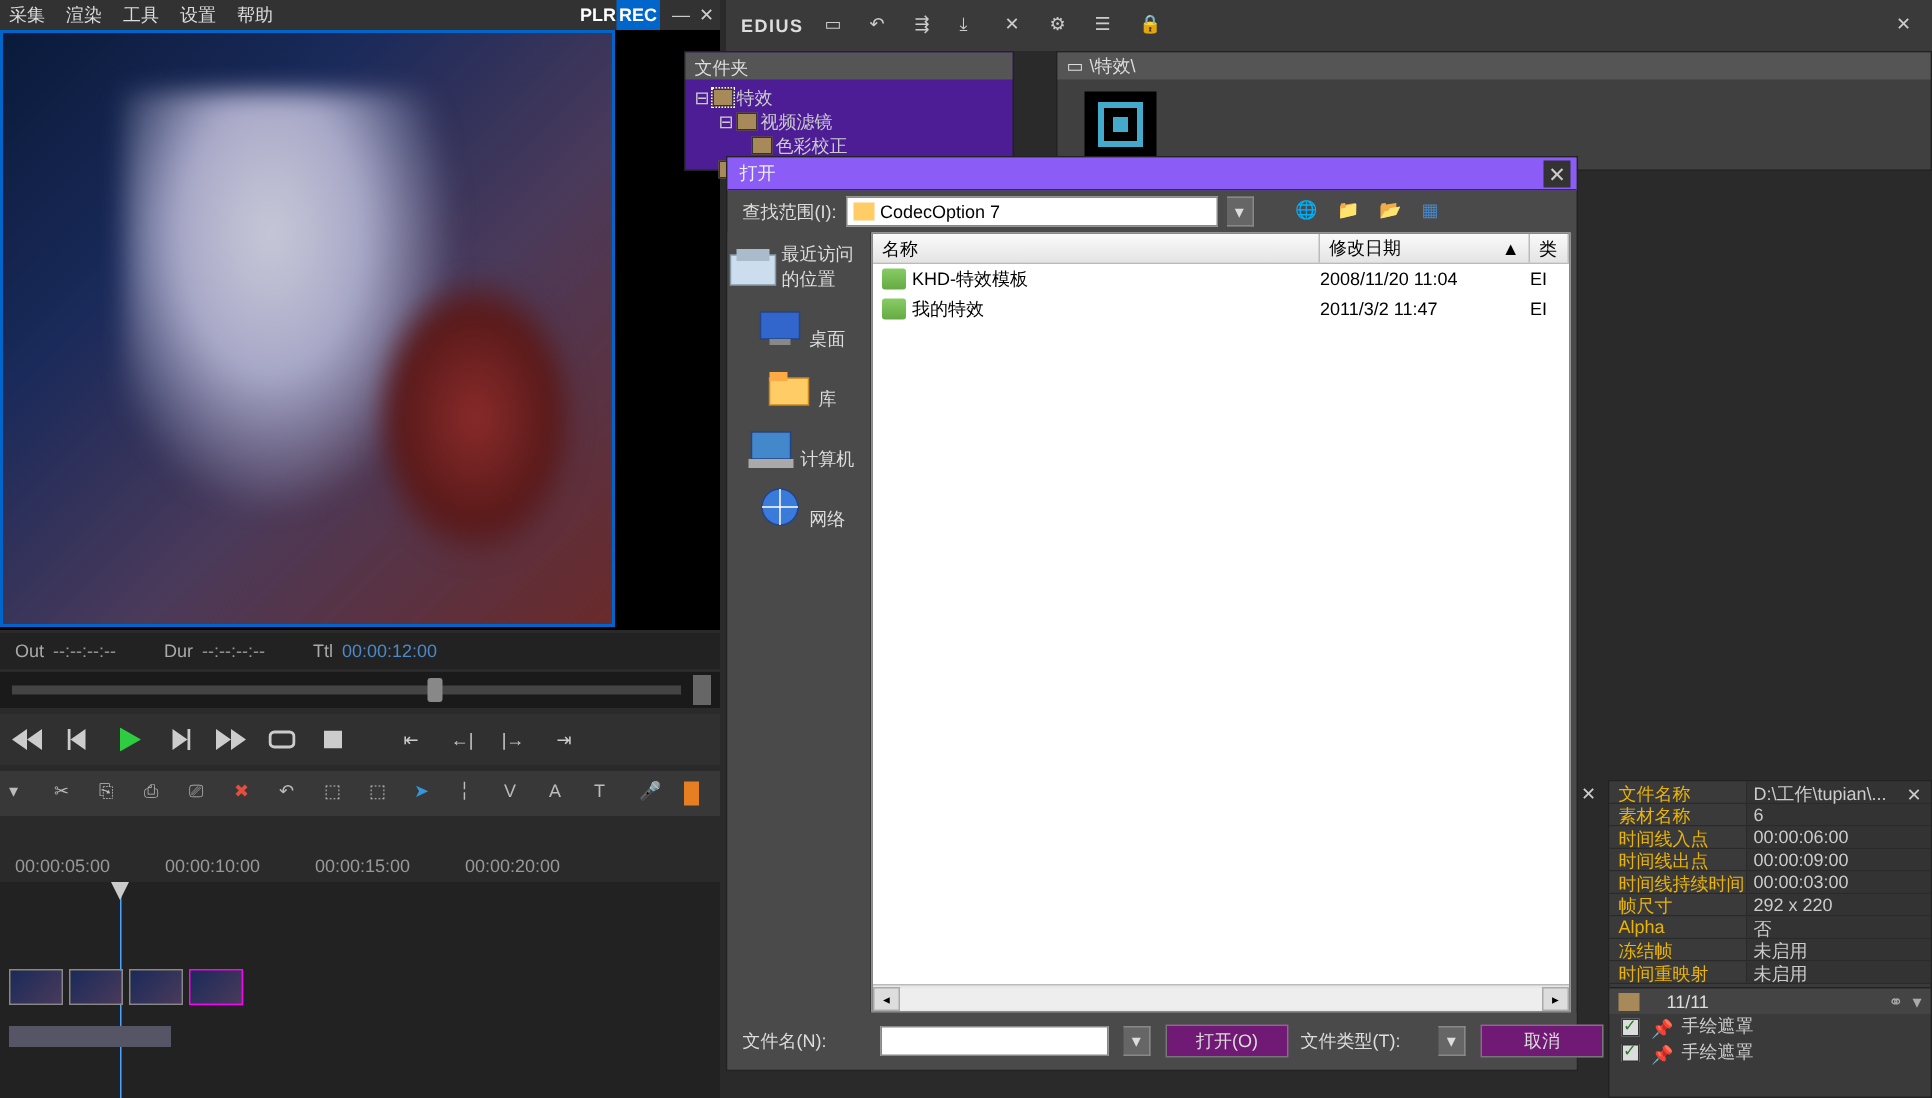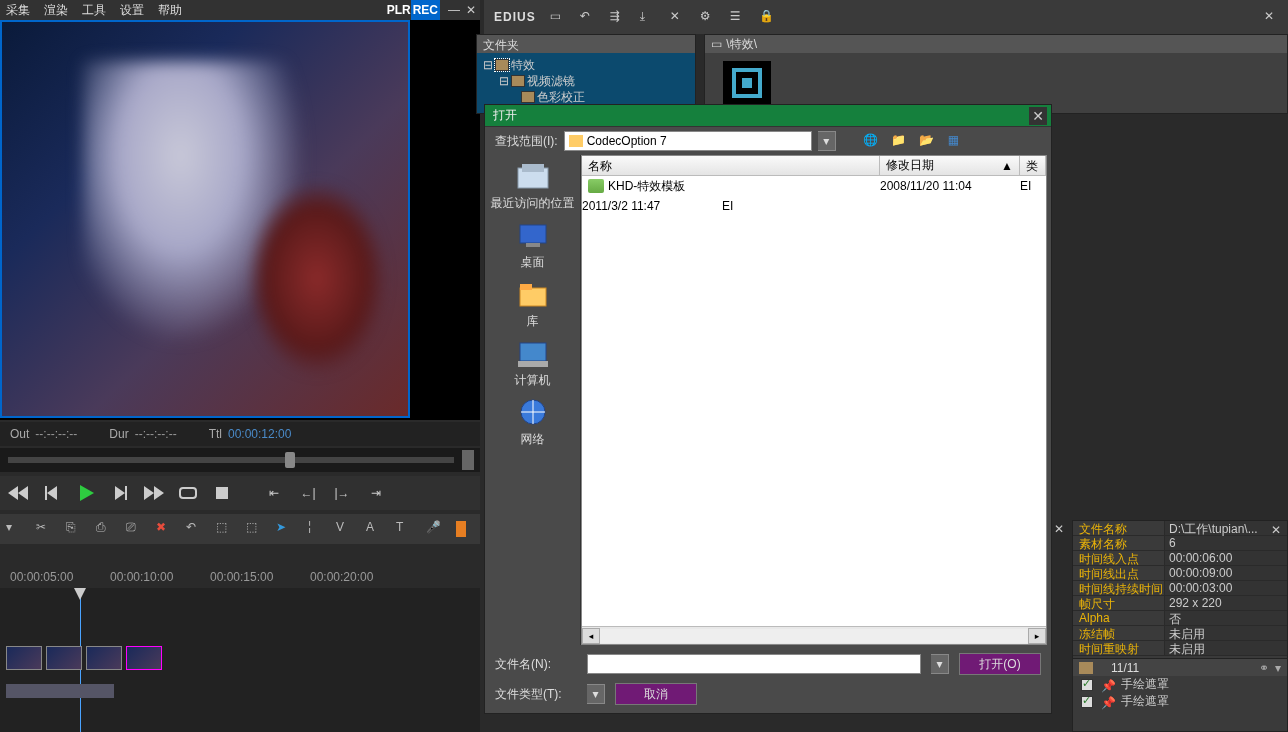--- a/index.html
+++ b/index.html
@@ -38,60 +38,60 @@
 .clip-row{position:absolute;top:58px;left:6px;display:flex;gap:4px}
 .clip{width:36px;height:24px;border:1px solid #888;background:linear-gradient(135deg,#1a2a5a,#4a3a5a)}
 .clip.sel{border:1px solid #f0f}
 .audio-clip{position:absolute;top:96px;left:6px;width:108px;height:14px;background:#556}
 
 .edius-bar{position:absolute;top:0;left:484px;right:0;height:34px;background:#3a3a3a;display:flex;align-items:center;padding:0 10px;gap:14px;color:#ddd}
 .edius-bar .ttl{font-weight:bold;letter-spacing:1px}
 .edius-bar .ebtn{width:16px;height:16px;color:#ccc}
 .edius-close{position:absolute;right:8px}
 
-.fx-panel{position:absolute;top:34px;left:476px;width:220px;height:80px;background:#0c4a6e;border:1px solid #222}
+.fx-panel{position:absolute;top:34px;left:456px;width:220px;height:80px;background:#4c1d95;border:1px solid #222}
 .fx-head{background:#555;padding:2px 6px;color:#ddd;height:18px}
 .tree{padding:4px 6px;color:#ccc;font-size:11px;line-height:16px}
 .tree-row{display:flex;align-items:center;gap:2px}
 .tree-indent{display:inline-block}
 .tree-icon{width:14px;height:12px;background:#a88a5a;border:1px solid #333;display:inline-block}
 .tree-icon.sel{outline:1px dotted #fff}
 .fx-thumb-area{position:absolute;top:34px;left:704px;right:0;height:80px;background:#404040;border:1px solid #222}
 .fx-thumb-head{background:#555;padding:2px 6px;height:18px;color:#ddd;display:flex;align-items:center;gap:4px}
 .fx-thumb{margin:8px 0 0 18px;width:48px;height:44px;background:#000;display:flex;align-items:center;justify-content:center}
 .fx-thumb-inner{width:30px;height:30px;border:4px solid #4ac;background:#000;position:relative}
 .fx-thumb-inner::after{content:"";position:absolute;inset:6px;background:#4ac}
 
 .dialog{position:absolute;top:104px;left:484px;width:568px;height:610px;background:#4a4a4a;border:1px solid #222;display:flex;flex-direction:column}
-.dlg-title{height:22px;background:#15803d;color:#eee;padding:2px 8px;display:flex;align-items:flex-start;border-bottom:1px solid #333}
+.dlg-title{height:22px;background:#8b5cf6;color:#eee;padding:2px 8px;display:flex;align-items:flex-start;border-bottom:1px solid #333}
 .dlg-close{position:absolute;right:4px;top:2px;width:18px;height:18px;background:#333;color:#ccc;display:flex;align-items:center;justify-content:center;font-size:14px;cursor:pointer}
 .dlg-lookin{height:28px;display:flex;align-items:center;padding:0 10px;gap:6px;color:#ddd}
 .dlg-combo{flex:0 0 248px;height:20px;background:#fff;color:#000;border:1px solid #888;display:flex;align-items:center;padding:0 4px;font-size:11px}
 .dlg-combo-arr{width:18px;height:20px;background:#666;color:#ddd;display:flex;align-items:center;justify-content:center;border:1px solid #888;border-left:none}
 .dlg-nav-ico{width:16px;height:16px;margin-left:6px}
 .dlg-body{flex:1;display:flex;min-height:0}
 .dlg-places{width:96px;background:#4a4a4a;border-right:1px solid #333;display:flex;flex-direction:column;align-items:center;padding-top:6px;gap:8px}
-.place{display:flex;flex-direction:column;align-items:center;gap:2px;color:#ddd;font-size:11px;cursor:pointer}
+.place{display:flex;flex-direction:row;align-items:flex-end;gap:2px;color:#ddd;font-size:11px;cursor:pointer}
 .place-ico{width:36px;height:32px;display:flex;align-items:center;justify-content:center}
 .dlg-list{flex:1;background:#fff;color:#000;display:flex;flex-direction:column;border:1px solid #888;margin:0 4px 0 0}
 .list-head{height:20px;background:linear-gradient(#fafafa,#e4e4e4);display:flex;border-bottom:1px solid #bbb;font-size:11px}
 .list-head div{padding:2px 6px;border-right:1px solid #bbb}
 .col-name{flex:1}
 .col-date{width:140px;display:flex;align-items:center;justify-content:space-between}
 .col-type{width:26px}
 .list-rows{flex:1;overflow:hidden}
 .row{display:flex;height:20px;align-items:center;font-size:11px}
 .row .c1{flex:1;padding-left:6px;display:flex;align-items:center;gap:4px}
 .row .c2{width:140px}
 .row .c3{width:26px}
 .folder-ico{width:16px;height:14px;background:linear-gradient(#8c6,#6a4);border-radius:2px}
 .list-scroll{height:18px;background:#e8e8e8;display:flex;align-items:center;border-top:1px solid #bbb}
 .sc-btn{width:18px;height:16px;background:#ddd;border:1px solid #aaa;display:flex;align-items:center;justify-content:center;font-size:9px}
 .sc-track{flex:1;height:14px;background:#eee}
-.dlg-bottom{padding:8px 10px;display:flex;flex-direction:column;gap:8px;background:#4a4a4a}
+.dlg-bottom{padding:8px 10px;display:flex;flex-direction:row;gap:8px;background:#4a4a4a}
 .dlg-row{display:flex;align-items:center;gap:10px;color:#ddd}
 .dlg-row label{width:82px}
 .dlg-input{flex:1;height:20px;background:#fff;border:1px solid #888;color:#000;padding:0 4px;font-size:11px}
 .dlg-dd{width:18px;height:20px;background:#666;border:1px solid #888;border-left:none;color:#ddd;display:flex;align-items:center;justify-content:center}
 .dlg-btn{width:82px;height:22px;background:#701a75;border:1px solid #777;color:#ddd;display:flex;align-items:center;justify-content:center;cursor:pointer}
 
 .props{position:absolute;top:520px;left:1072px;right:0;bottom:0;background:#3a3a3a;border:1px solid #222}
 .props-x{position:absolute;top:2px;right:6px;color:#ccc;cursor:pointer}
 .prop-row{display:flex;height:15px;border-bottom:1px solid #2a2a2a;font-size:11px}
 .prop-k{width:92px;padding-left:6px;color:#eab308;background:#3a3a3a;border-right:1px solid #2a2a2a}
@@ -351,20 +351,24 @@
       <div class="list-rows">
         <div class="row">
           <div class="c1">
               <span class="folder-ico"></span>
               <span>KHD-特效模板</span>
             </div>
           <div class="c2">2008/11/20 11:04</div>
             <div class="c3">EI</div>
         </div>
         <div class="row">
+          <div class="c1">
+              <span class="folder-ico"></span>
+              <span>我的特效</span>
+            </div>
           <div class="c2">2011/3/2 11:47</div>
             <div class="c3">EI</div>
         </div>
       </div>
       <div class="list-scroll">
         <div class="sc-btn">◂</div>
         <div class="sc-track"></div>
         <div class="sc-btn">▸</div>
       </div>
     </div>

